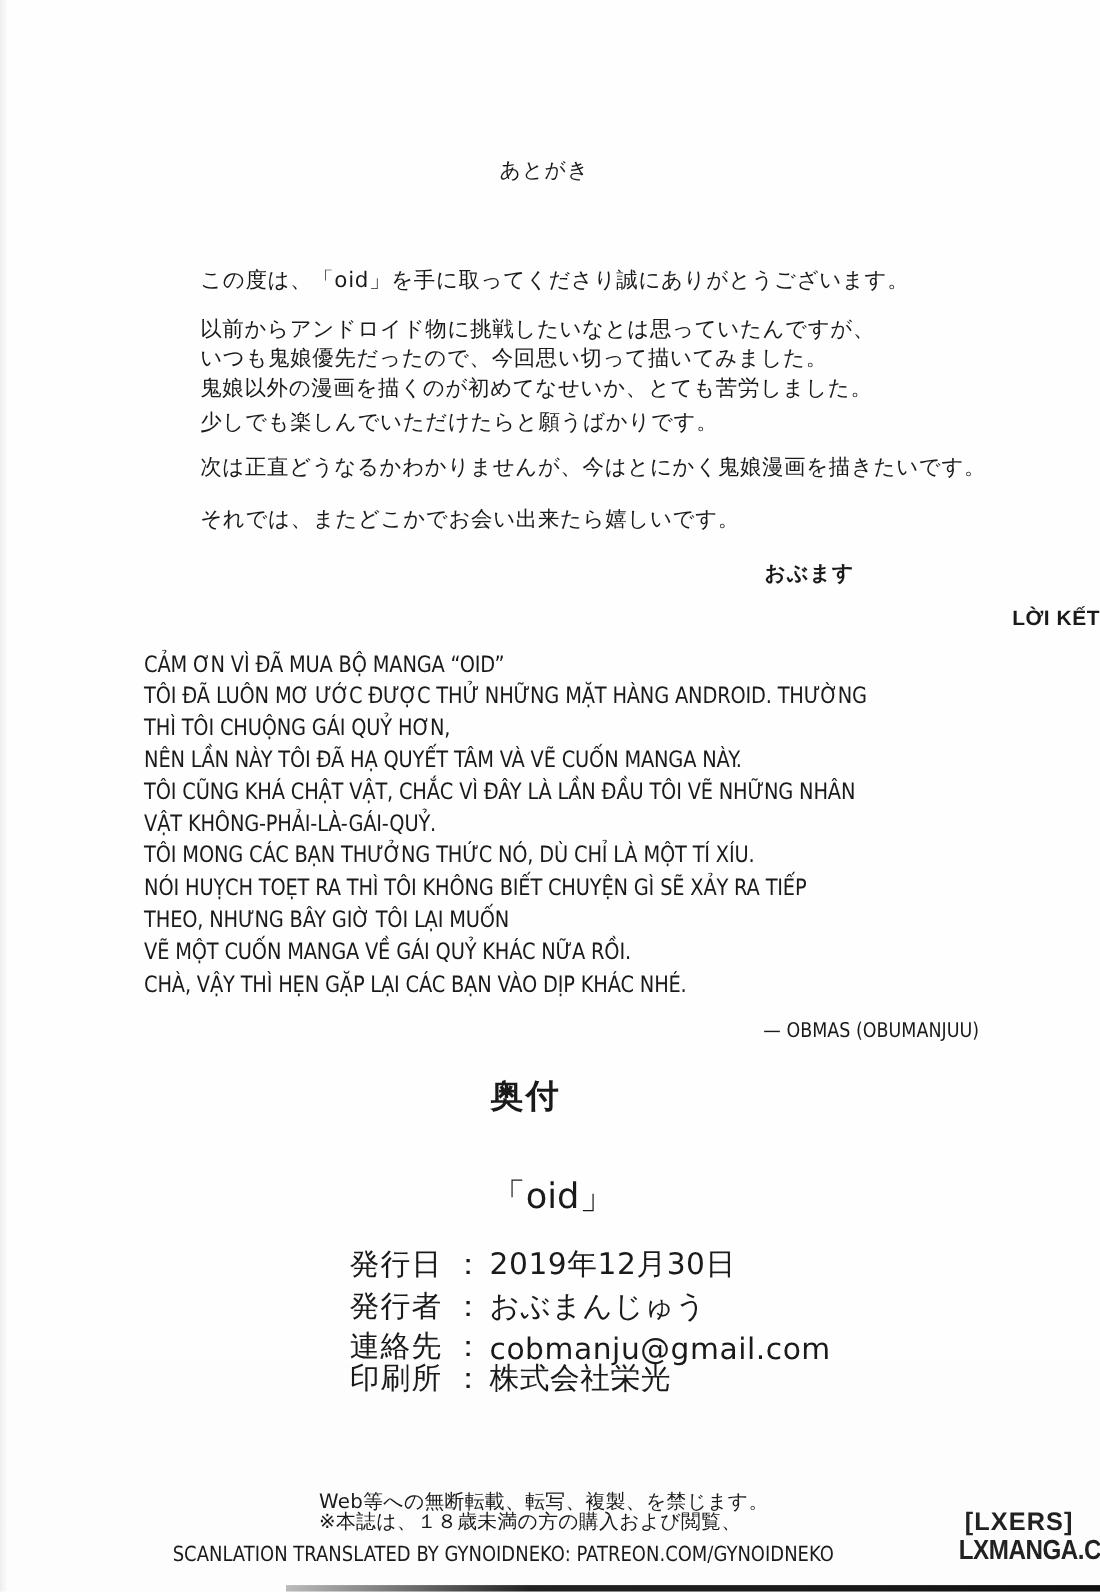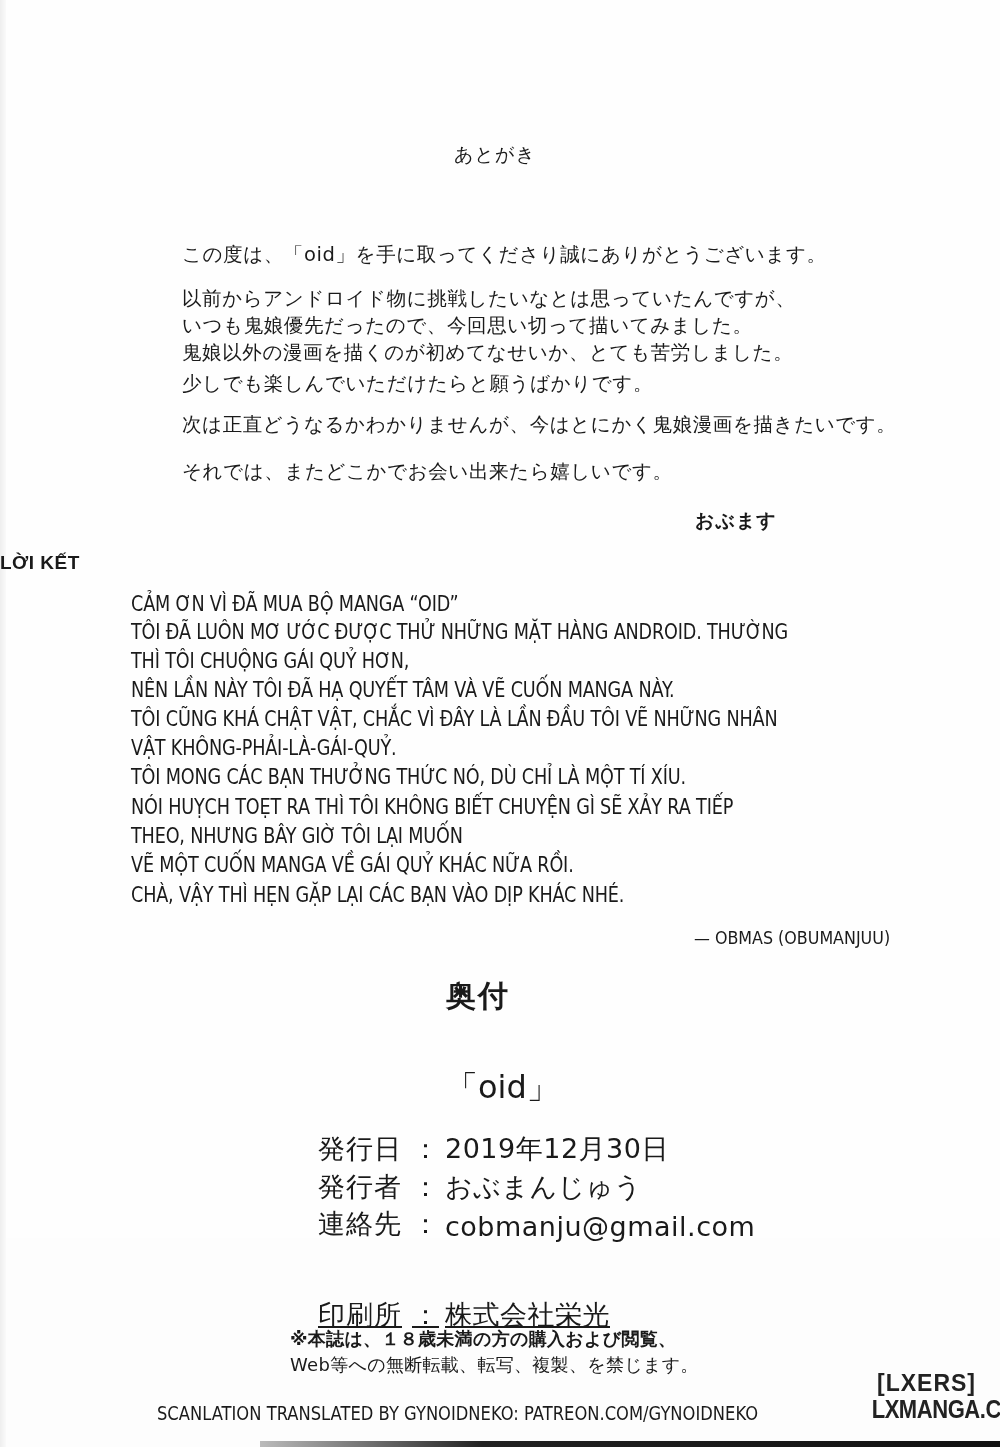--- a/index.html
+++ b/index.html
@@ -49,21 +49,21 @@
       top: 508px;
       font-size: 19px;
       letter-spacing: 1px;
       font-weight: bold;
     }
     
     .vn-title {
       position: absolute;
       left: 0; width: 1000px;
       top: 552px;
-      text-align: left;
+      text-align: right;
       font-size: 19px;
       font-family: "Liberation Sans", sans-serif;
       font-weight: bold;
       letter-spacing: 0.5px;
     }
     .vn-line {
       position: absolute;
       left: 131px;
       font-size: 20.5px;
       white-space: nowrap;
@@ -208,27 +208,27 @@
   <div class="info-row" style="top:1169px;">
     <span class="info-label">発行者</span>
     <span class="info-sep">：</span>
     <span class="info-value">おぶまんじゅう</span>
   </div>
   <div class="info-row" style="top:1206px;">
     <span class="info-label">連絡先</span>
     <span class="info-sep">：</span>
     <span class="info-value">cobmanju@gmail.com</span>
   </div>
-  <div class="info-row" style="top:1297px;text-decoration:underline;">
+  <div class="info-row" style="top:1235px;">
     <span class="info-label">印刷所</span>
     <span class="info-sep">：</span>
     <span class="info-value">株式会社栄光</span>
   </div>
 
-  <div class="notice-line" style="top:1327px;font-weight:bold;">※本誌は、１８歳未満の方の購入および閲覧、</div>
+  <div class="notice-line" style="top:1371px;">※本誌は、１８歳未満の方の購入および閲覧、</div>
   <div class="notice-line" style="top:1353px;">Web等への無断転載、転写、複製、を禁じます。</div>
 
   <div class="credit">SCANLATION TRANSLATED BY GYNOIDNEKO: PATREON.COM/GYNOIDNEKO</div>
 
   <div class="watermark">
     <span class="wm-top">[LXERS]</span>
     <span class="wm-bottom">LXMANGA.COM</span>
   </div>
 
   <div class="bottom-bar"></div>

